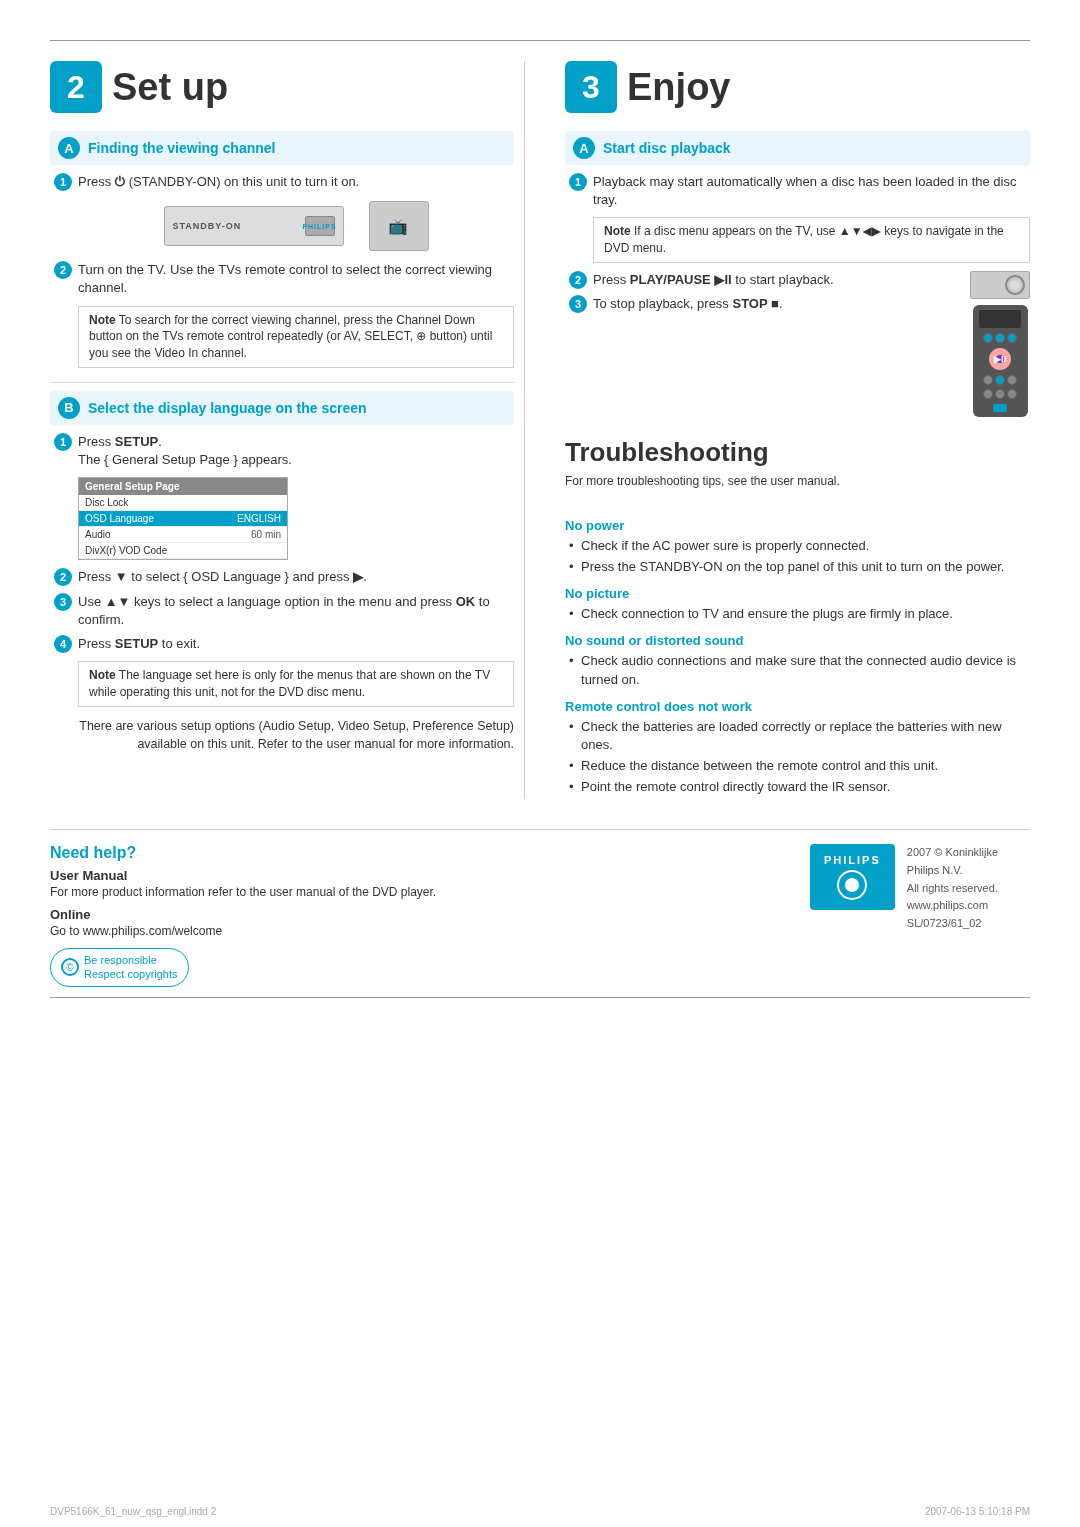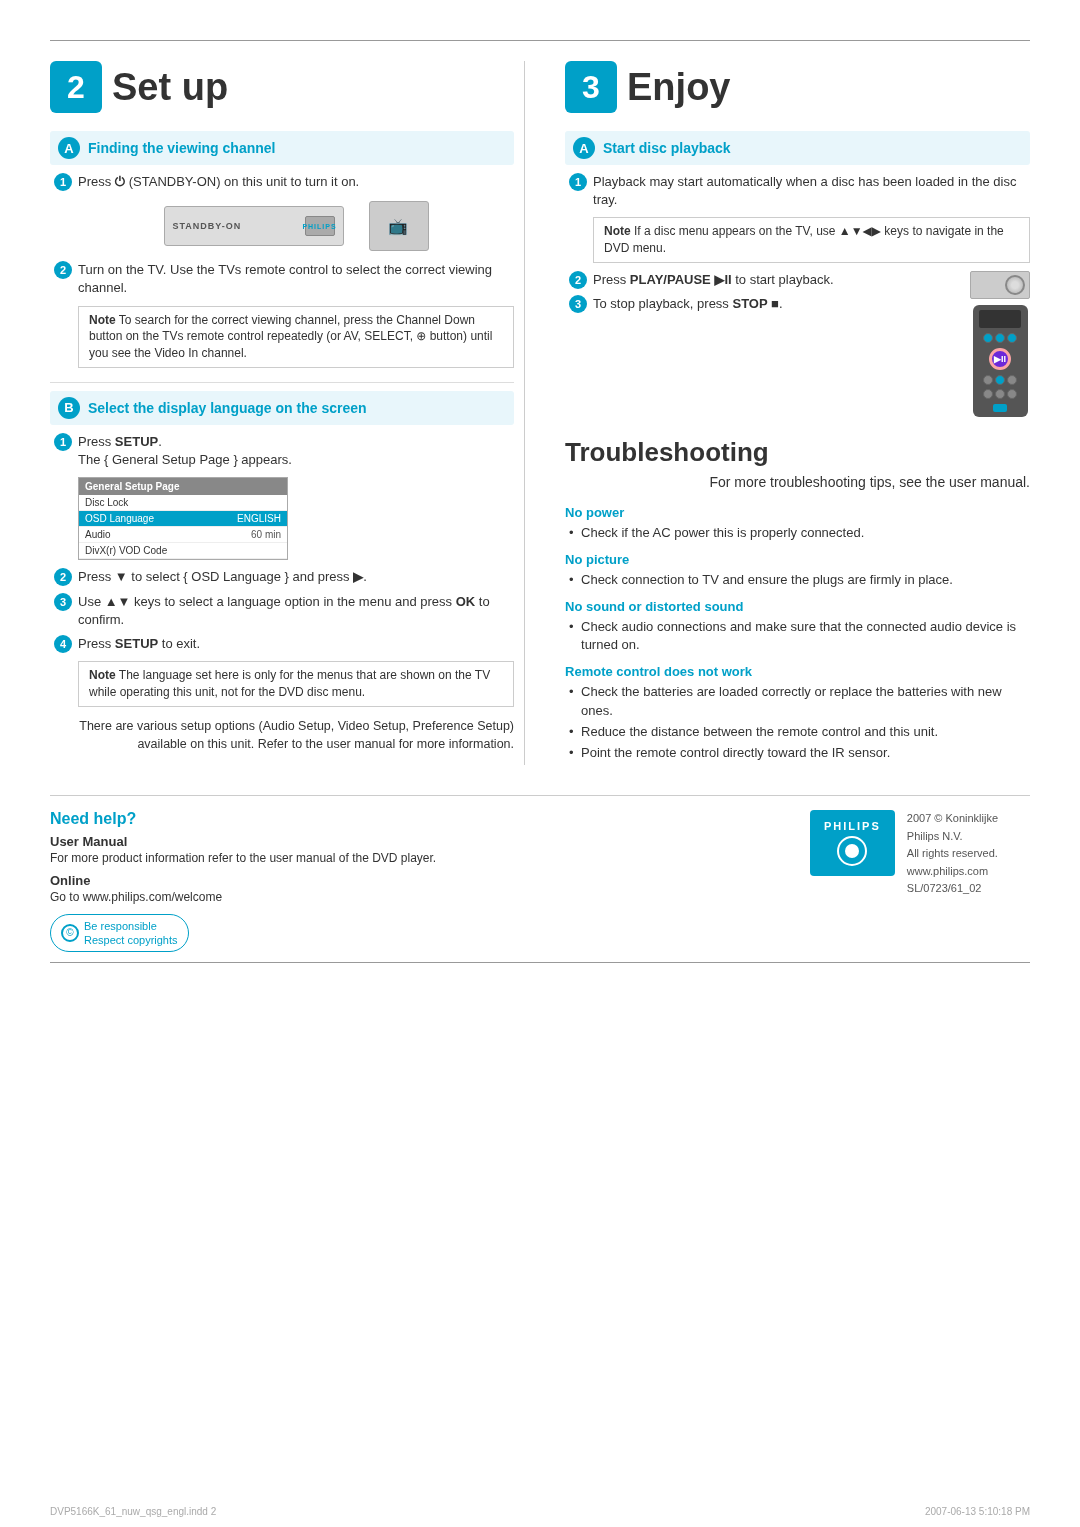--- a/index.html
+++ b/index.html
@@ -193,24 +193,23 @@
     }
 
     
     .troubleshooting-title {
       font-size: 26px;
       font-weight: bold;
       color: #333;
       margin-bottom: 5px;
     }
     .troubleshooting-intro {
-      font-size: 14px;
-      margin-bottom: 12px;
+      font-size: 12px;
+      margin-bottom: 28px;
       line-height: 1.4;
-      text-align: right;
     }
     .trouble-sub-title {
       font-size: 13px;
       font-weight: bold;
       color: #00a0c8;
       margin-top: 10px;
       margin-bottom: 4px;
     }
     .trouble-bullet {
       font-size: 13px;
@@ -474,21 +473,21 @@
           </div>
 
           <div class="remote-right-body">
             <div style="width:42px;height:18px;background:#333;border-radius:2px;margin-bottom:3px;"></div>
             <div class="r-btn-row">
               <div class="r-btn cyan"></div>
               <div class="r-btn cyan"></div>
               <div class="r-btn cyan"></div>
             </div>
             <div style="display:flex;align-items:center;justify-content:center;margin:3px 0;">
-              <div style="width:22px;height:22px;border-radius:50%;background:#6d28d9;border:3px solid #fca5a5;display:flex;align-items:center;justify-content:center;">
+              <div style="width:22px;height:22px;border-radius:50%;background:#6d28d9;border:7px solid #fca5a5;display:flex;align-items:center;justify-content:center;">
                 <span style="font-size:9px;color:#fff;font-weight:bold;">▶II</span>
               </div>
             </div>
             <div class="r-btn-row">
               <div class="r-btn"></div>
               <div class="r-btn cyan"></div>
               <div class="r-btn"></div>
             </div>
             <div class="r-btn-row" style="margin-top:2px;">
               <div class="r-btn"></div>
@@ -499,21 +498,22 @@
           </div>
         </div>
       </div>
 
       <div style="margin-top: 20px;">
         <h2 class="troubleshooting-title">Troubleshooting</h2>
         <p class="troubleshooting-intro">For more troubleshooting tips, see the user manual.</p>
 
         <div>
           <div class="trouble-sub-title">No power</div>
-          <div class="trouble-bullet">Check if the AC power this is properly connected.</div>
+          <div class="trouble-bullet">Check if the AC power sure is properly connected.</div>
+          <div class="trouble-bullet">Press the STANDBY-ON on the top panel of this unit to turn on the power.</div>
         </div>
 
         <div>
           <div class="trouble-sub-title">No picture</div>
           <div class="trouble-bullet">Check connection to TV and ensure the plugs are firmly in place.</div>
         </div>
 
         <div>
           <div class="trouble-sub-title">No sound or distorted sound</div>
           <div class="trouble-bullet">Check audio connections and make sure that the connected audio device is turned on.</div>

